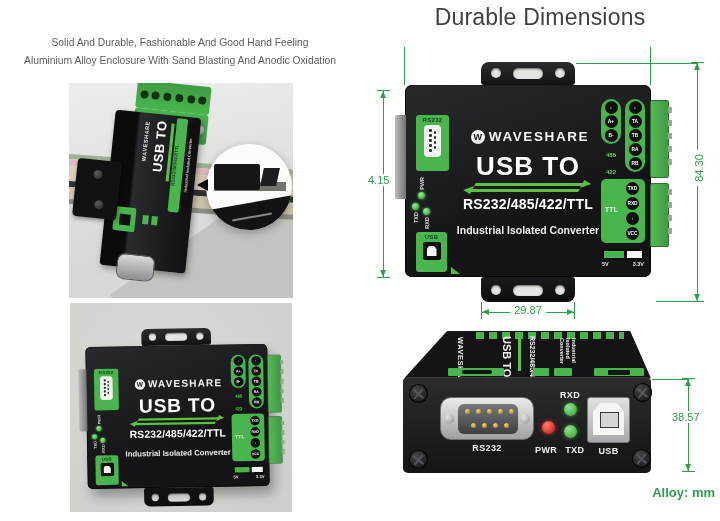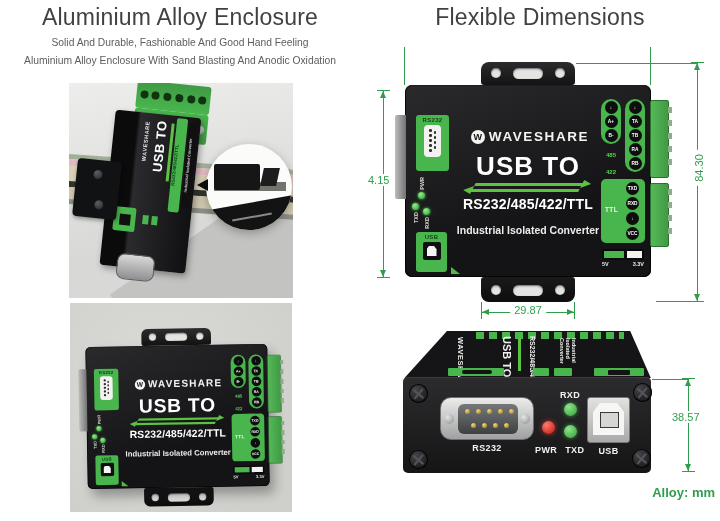--- a/index.html
+++ b/index.html
@@ -164,21 +164,20 @@
   .fv-usb .plug{position:absolute;left:5px;top:5px;width:31px;height:32px;background:#f6f6f4;clip-path:polygon(22% 0,78% 0,100% 28%,100% 100%,0 100%,0 28%);}
   .fv-usb .slotb{position:absolute;left:12px;top:14px;width:17px;height:14px;background:#d6d6d4;border:1.5px solid #3a3a3c;}
 
   .unit{position:absolute;left:630px;top:485px;width:85px;text-align:right;color:var(--dg);font-size:13px;font-weight:bold;}
 </style>
 </head>
 <body>
 
 <div class="page">
 
-  <div class="h1" style="left:0;top:4px;width:360px;">Aluminium Alloy Enclosure</div>
   <div class="desc">
     <div>Solid And Durable, Fashionable And Good Hand Feeling</div>
     <div>Aluminium Alloy Enclosure With Sand Blasting And Anodic Oxidation</div>
   </div>
 
   <div class="photo1">
     <div class="p1-corner"></div>
     <div class="p1-rail">
       <div class="s1"></div>
         <div class="s2"></div>
@@ -340,21 +339,21 @@
         <div class="sb sb2">
           <span class="scr"></span><span class="scr"></span><span class="scr"></span><span class="scr"></span>
           <span class="pins"></span>
         </div>
       </div>
     </div>
   </div>
       </div>
   </div>
 
-  <div class="h1" style="left:360px;top:4px;width:360px;">Flexible Dimensions</div>
+  <div class="h1" style="left:360px;top:4px;width:360px;">Durable Dimensions</div>
 
   <div class="dline" style="left:404px;top:47px;width:1px;height:38px;"></div>
   <div class="dline" style="left:650px;top:47px;width:1px;height:38px;"></div>
 
   <div class="abs" style="left:377px;top:90px;width:14px;height:188px;">
     <div class="dline" style="left:6px;top:0;bottom:0;width:1px;"></div>
     <div class="dline" style="left:0;top:0;width:13px;height:1px;"></div>
     <div class="dline" style="left:0;bottom:0;width:13px;height:1px;"></div>
     <span class="ah ah-up" style="left:3px;top:1px;"></span>
     <span class="ah ah-down" style="left:3px;bottom:1px;"></span>

